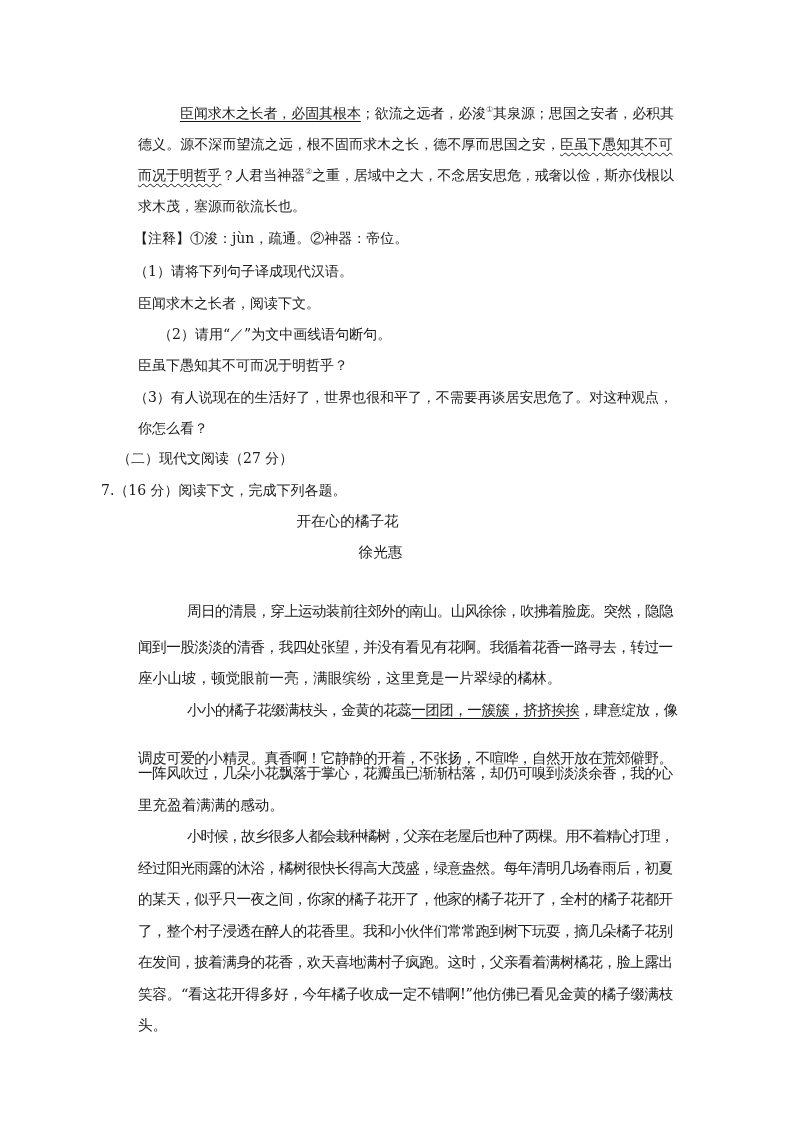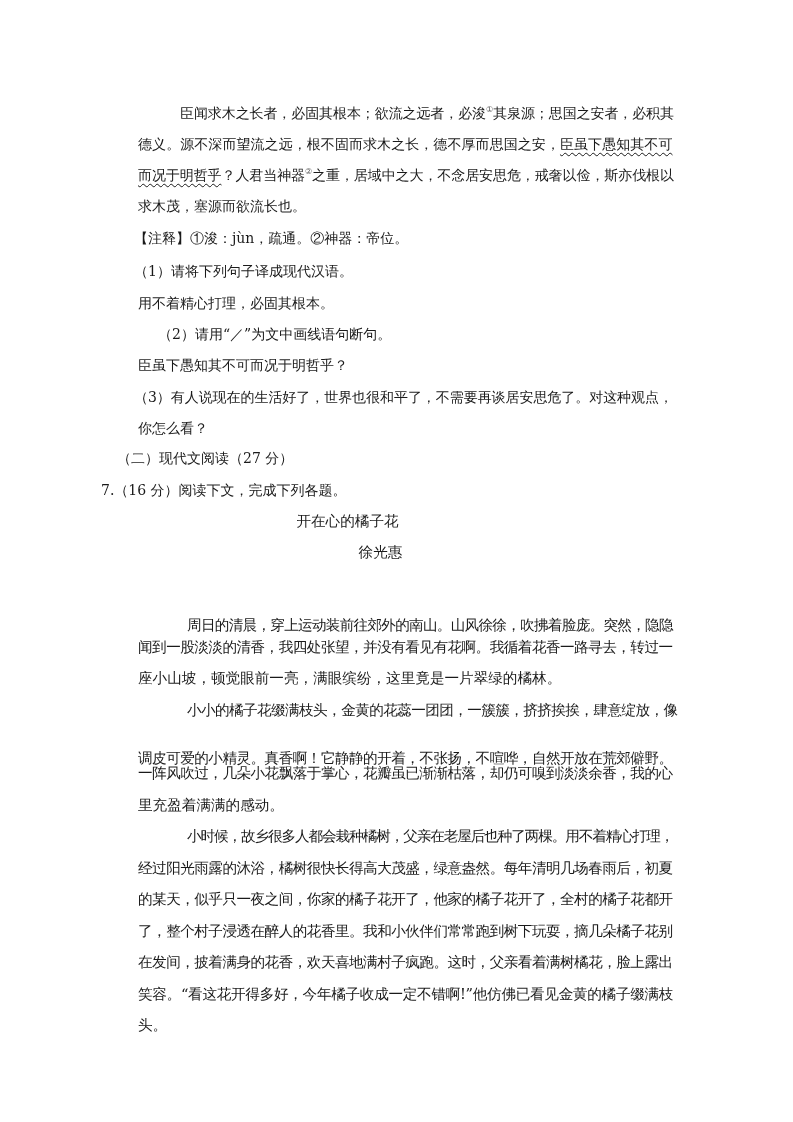--- a/index.html
+++ b/index.html
@@ -5,21 +5,21 @@
   html, body { margin: 0; padding: 0; background: #ffffff; }
   body {
     width: 793px; height: 1122px; position: relative; overflow: hidden;
     font-family: "DejaVu Serif", "Liberation Serif", serif;
     color: #1a1a1a;
   }
   .page { position: absolute; left: 0; top: 0; width: 793px; height: 1122px; }
   .line {
     position: absolute; white-space: nowrap; font-size: 14px; line-height: 18px;
   }
-  .u { text-underline-offset: 3px; }
+  .u { text-decoration: underline; text-underline-offset: 3px; }
   .w { text-decoration: underline wavy; text-decoration-thickness: 1px; text-underline-offset: 3px; text-align: center; }
   sup { font-size: 8px; color: #555; vertical-align: 6px; line-height: 0; }
   .p2 { font-size: 14.6px; }
   .center { text-align: center; left: 0; width: 695px; }
 </style>
 </head>
 <body>
 
 <div class="page">
 
@@ -30,33 +30,33 @@
     <span>德义。源不深而望流之远，根不固而求木之长，德不厚而思国之安，</span><span class="w">臣虽下愚知其不可</span>
   </div>
   <div class="line" style="left: 138px; top: 166px; letter-spacing: -0.0851064px;">
     <span class="w">而况于明哲乎</span><span>？人君当神器</span><sup>②</sup><span>之重，居域中之大，不念居安思危，戒奢以俭，斯亦伐根以</span>
   </div>
   <div class="line" style="left:138px; top:197px;text-align:center;">求木茂，塞源而欲流长也。</div>
 
   <div class="line" style="left:134px; top:229px;">【注释】①浚：jùn，疏通。②神器：帝位。</div>
 
   <div class="line" style="left:134px; top:262px;">（1）请将下列句子译成现代汉语。</div>
-  <div class="line" style="left:138px; top:294px;">用不着精心打理，必固其根本。</div>
+  <div class="line" style="left:138px; top:294px;">臣闻求木之长者，阅读下文。</div>
   <div class="line" style="left:134px; top:325px;margin-left:24px;">（2）请用“／”为文中画线语句断句。</div>
   <div class="line" style="left:138px; top:356px;">臣虽下愚知其不可而况于明哲乎？</div>
   <div class="line" style="left: 134px; top: 388px; letter-spacing: -0.0512821px;">（3）有人说现在的生活好了，世界也很和平了，不需要再谈居安思危了。对这种观点，</div>
   <div class="line" style="left:138px; top:419px;">你怎么看？</div>
 
   <div class="line" style="left:117px; top:449px;">（二）现代文阅读（27 分）</div>
   <div class="line" style="left:101px; top:481px;">7.（16 分）阅读下文，完成下列各题。</div>
 
   <div class="line center p2" style="top:512px;">开在心的橘子花</div>
   <div class="line center p2" style="top:543px;padding-left:33px;">徐光惠</div>
 
-  <div class="line p2" style="left: 187px; top: 616px; letter-spacing: -0.714286px;">周日的清晨，穿上运动装前往郊外的南山。山风徐徐，吹拂着脸庞。突然，隐隐</div>
+  <div class="line p2" style="left: 187px; top: 602px; letter-spacing: -0.714286px;">周日的清晨，穿上运动装前往郊外的南山。山风徐徐，吹拂着脸庞。突然，隐隐</div>
   <div class="line p2" style="left: 138px; top: 638px; letter-spacing: -0.526316px;">闻到一股淡淡的清香，我四处张望，并没有看见有花啊。我循着花香一路寻去，转过一</div>
   <div class="line p2" style="left:138px; top:669px;">座小山坡，顿觉眼前一亮，满眼缤纷，这里竟是一片翠绿的橘林。</div>
 
   <div class="line p2" style="left: 187px; top: 701px; letter-spacing: -0.581395px;">
     <span>小小的橘子花缀满枝头，金黄的花蕊</span><span class="u">一团团，一簇簇，挤挤挨挨</span><span>，肆意绽放，像</span>
   </div>
   <div class="line p2" style="left: 138px; top: 749px; letter-spacing: -0.526316px;">调皮可爱的小精灵。真香啊！它静静的开着，不张扬，不喧哗，自然开放在荒郊僻野。</div>
   <div class="line p2" style="left: 138px; top: 764px; letter-spacing: -0.526316px;">一阵风吹过，几朵小花飘落于掌心，花瓣虽已渐渐枯落，却仍可嗅到淡淡余香，我的心</div>
   <div class="line p2" style="left:138px; top:796px;">里充盈着满满的感动。</div>
 

